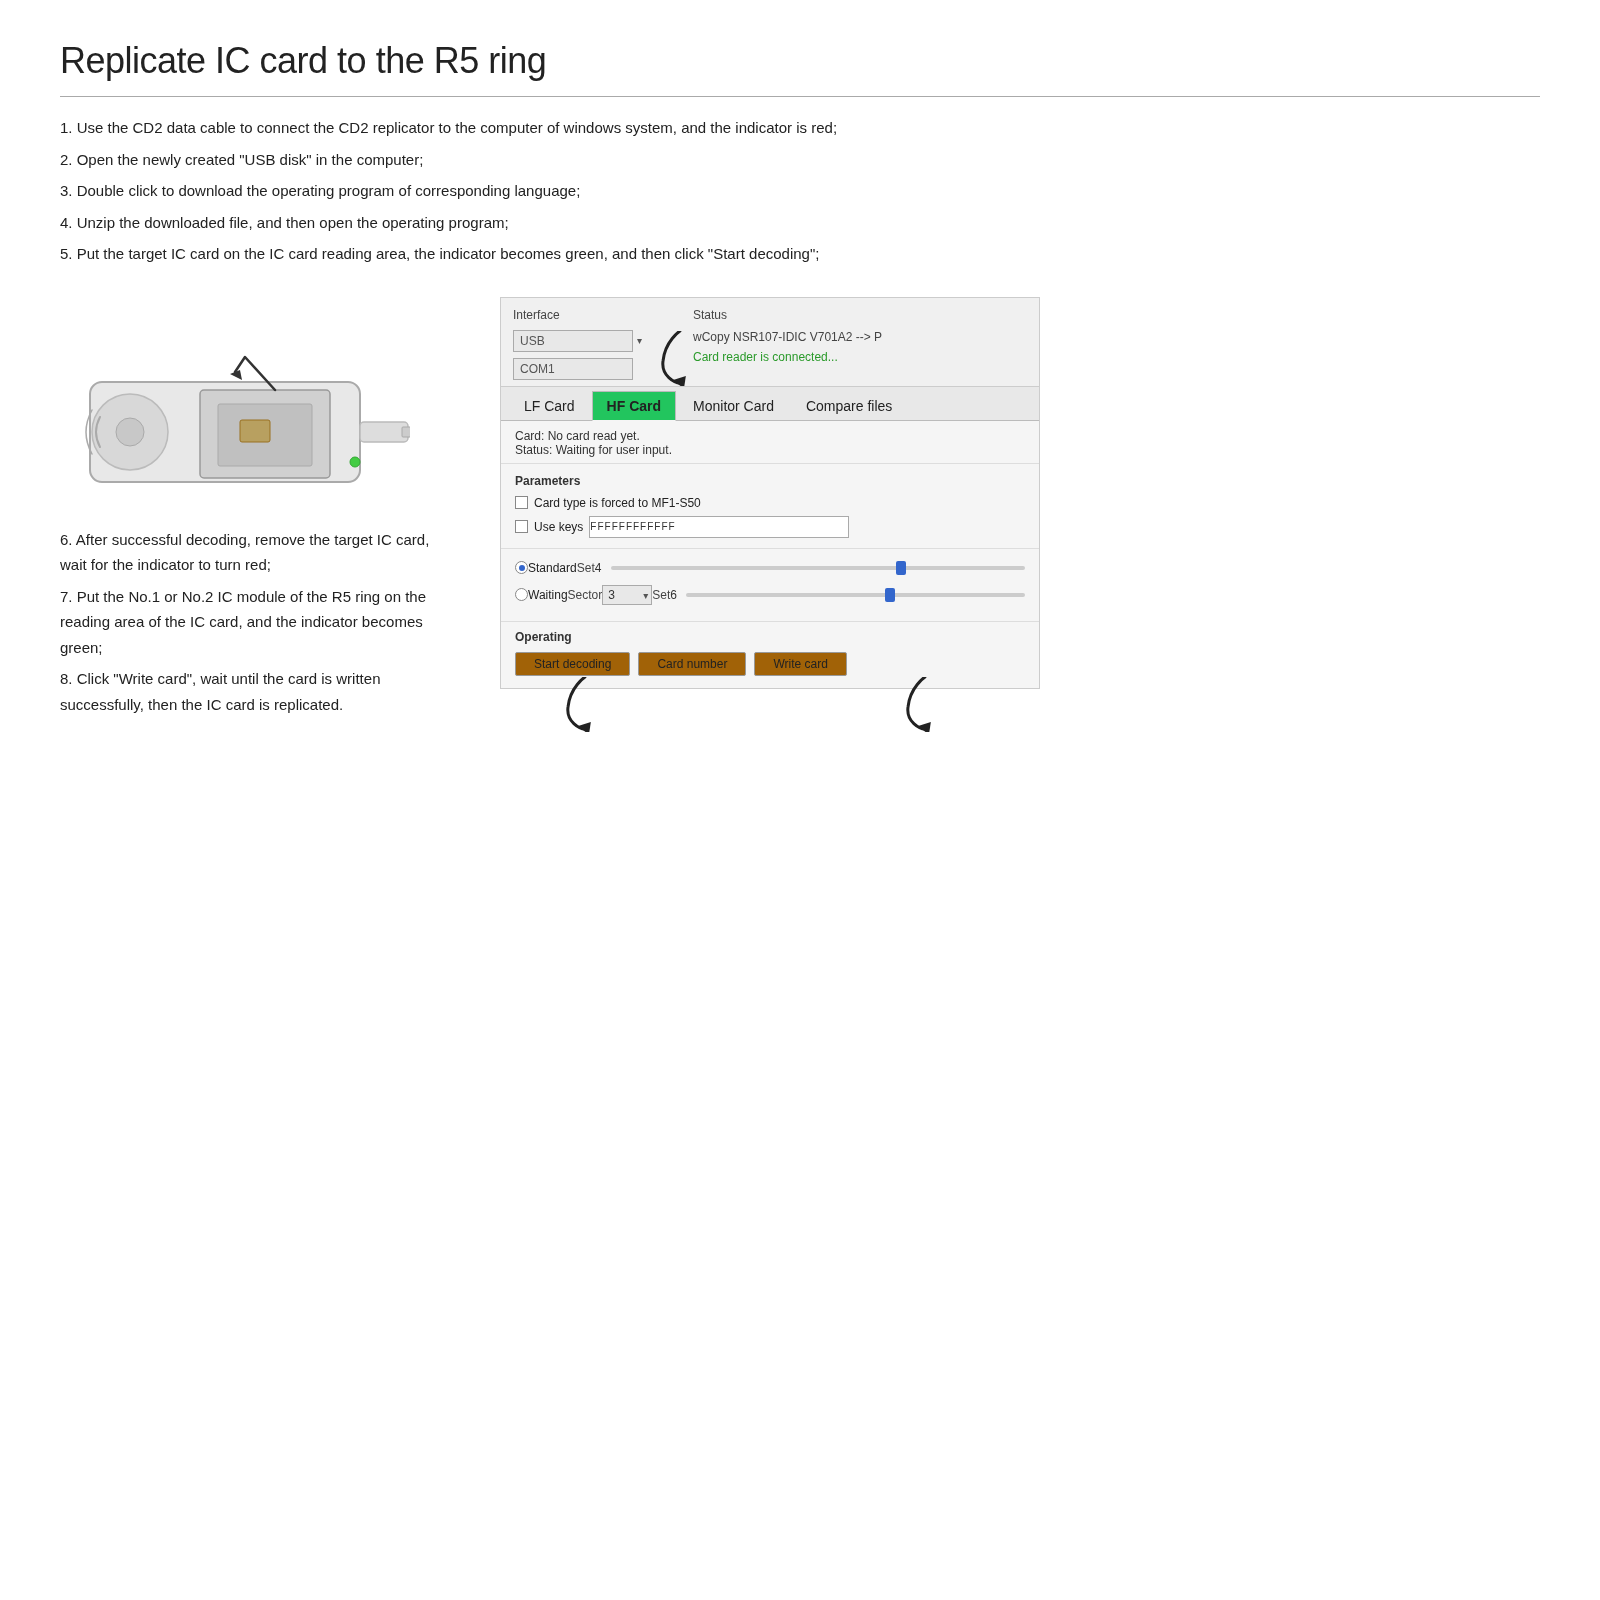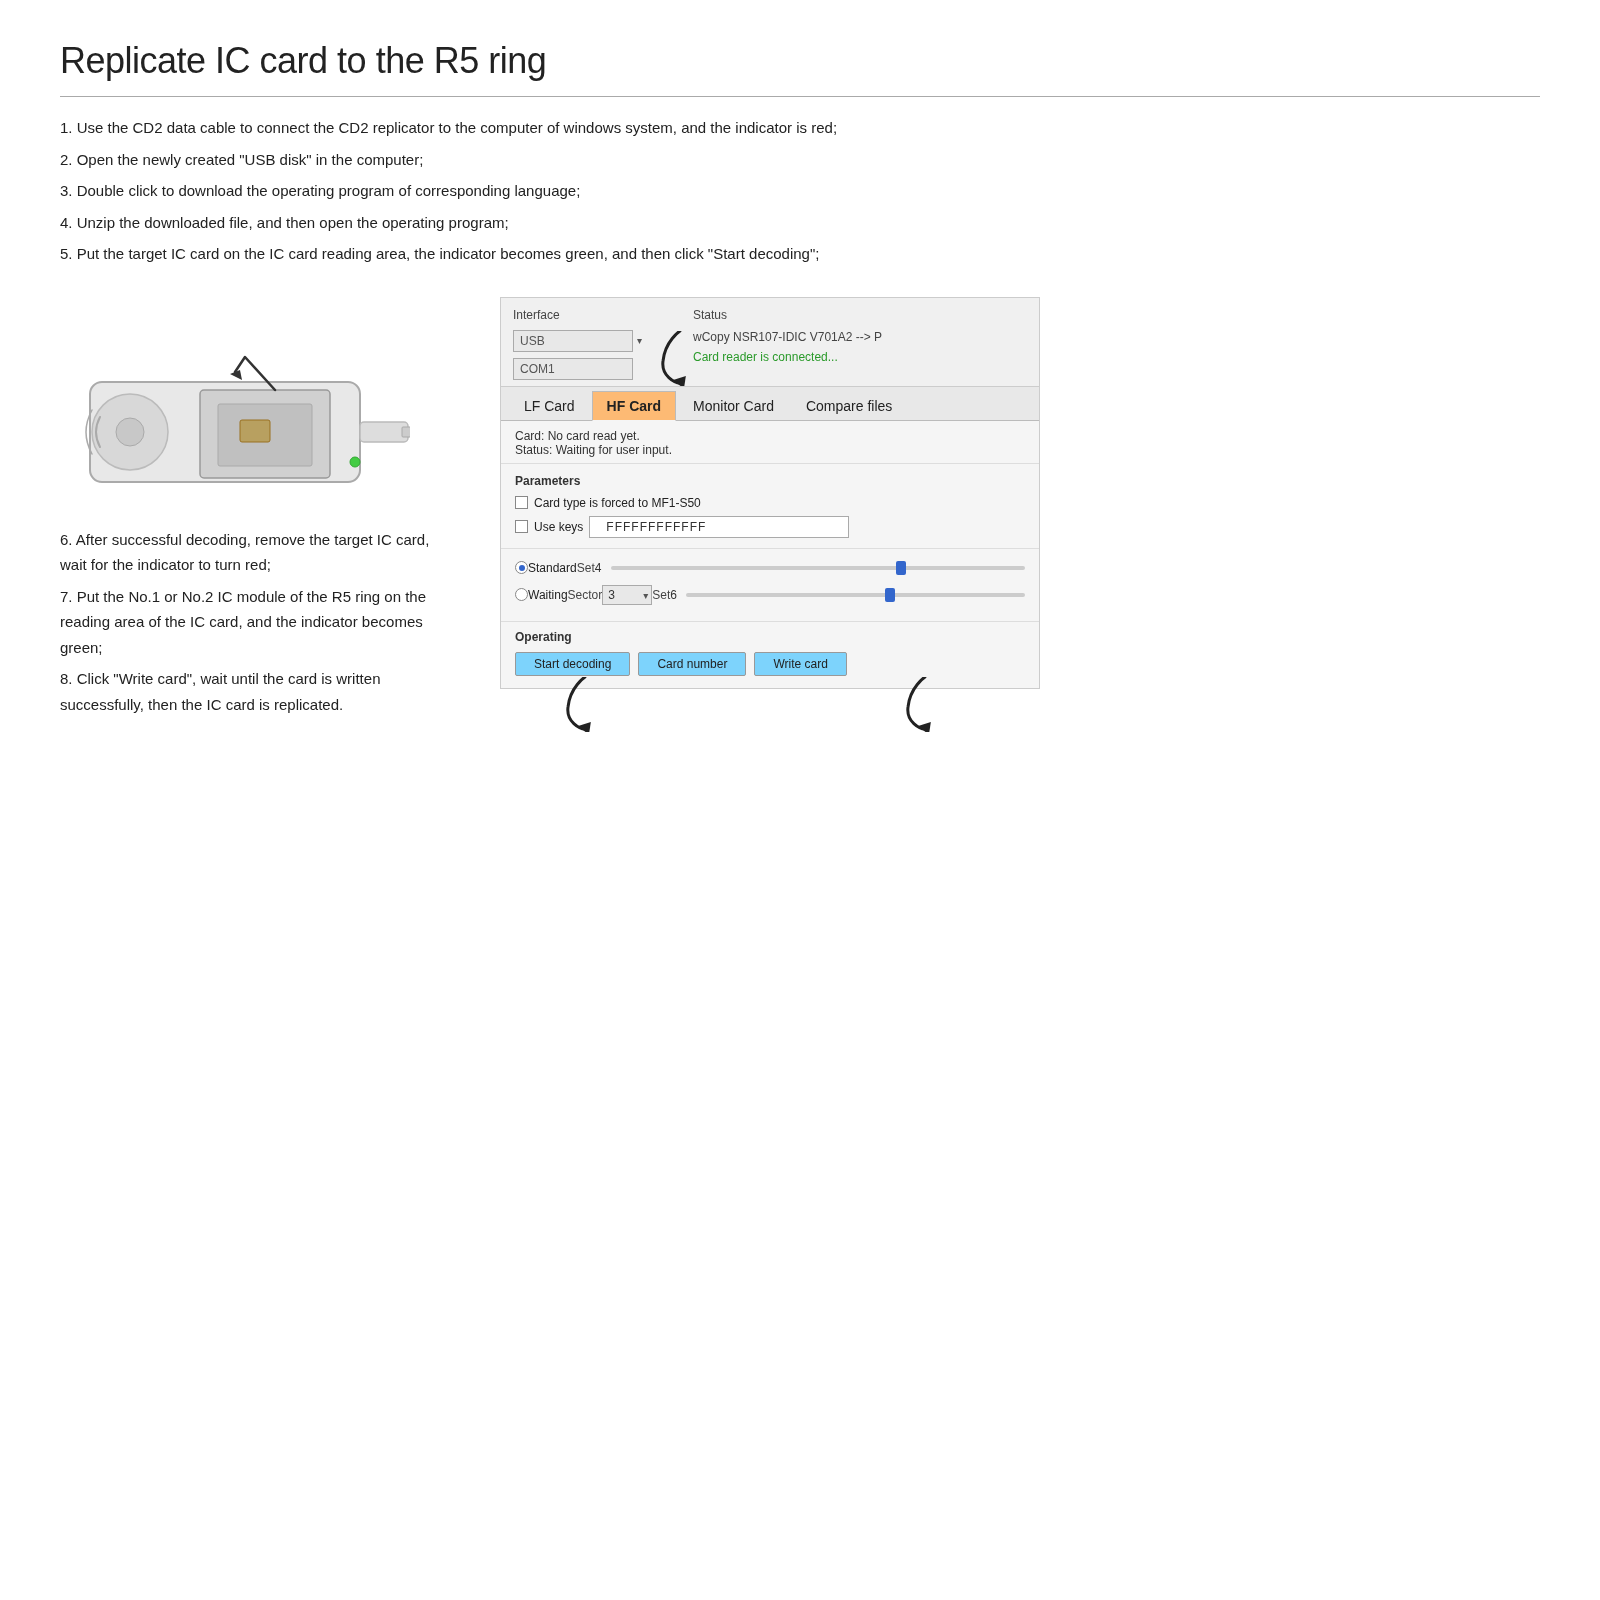--- a/index.html
+++ b/index.html
@@ -155,21 +155,21 @@
       padding: 6px 14px;
       font-size: 14px;
       cursor: pointer;
       border: 1px solid transparent;
       border-bottom: none;
       margin-right: 2px;
       margin-top: 4px;
     }
 
     .sw-tab.active {
-      background: #fdba74;
+      background: #22c55e;
       border-color: #bbb;
       font-weight: 700;
       border-bottom: 1px solid #f5f5f5;
       margin-bottom: -1px;
     }
 
     
     .sw-card-status {
       background: #f5f5f5;
       padding: 8px 14px 6px 14px;
@@ -212,22 +212,22 @@
     .sw-keys-row {
       display: flex;
       align-items: center;
       gap: 6px;
       font-size: 12px;
     }
 
     .sw-key-input {
       border: 1px solid #aaa;
       background: #fff;
-      padding: 2px 16px;
-      font-size: 12px;
+      padding: 2px 0;
+      font-size: 10px;
       height: 22px;
       width: 260px;
       color: #333;
       letter-spacing: 1px;
     }
 
     
     .sw-mode-section {
       background: #f5f5f5;
       padding: 10px 14px 8px 14px;
@@ -316,21 +316,21 @@
     .sw-buttons-row {
       display: flex;
       flex-direction: row;
       gap: 8px;
     }
 
     .sw-btn {
       padding: 4px 18px;
       font-size: 12px;
       border: 1px solid #999;
-      background: #7dd3fc;
+      background: #a16207;
       cursor: pointer;
       color: #222;
       border-radius: 2px;
       white-space: nowrap;
     }
 
     .sw-panel-wrapper {
       position: relative;
     }
 

